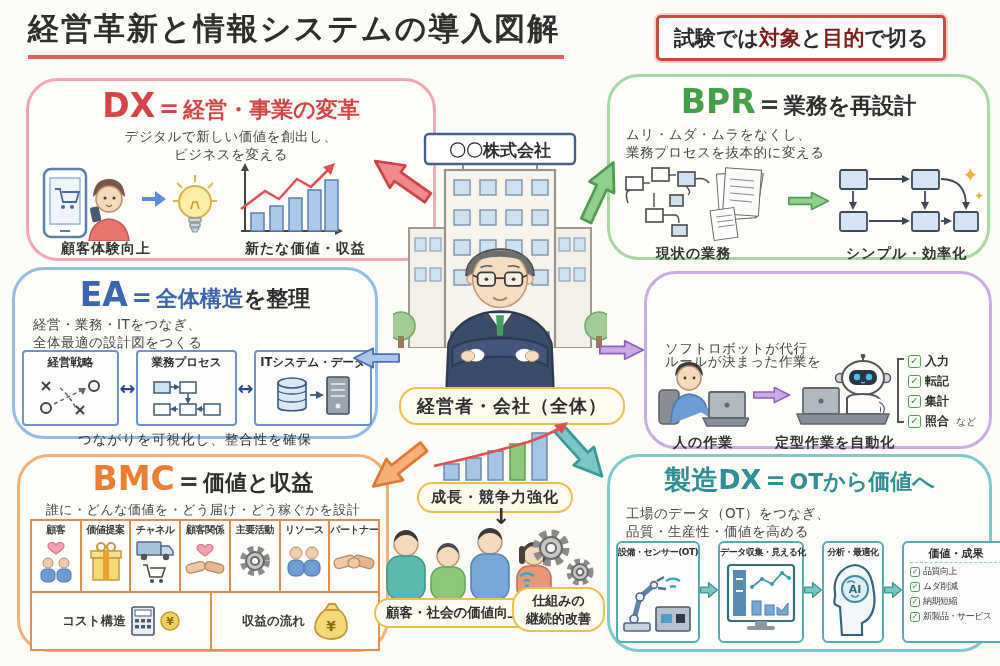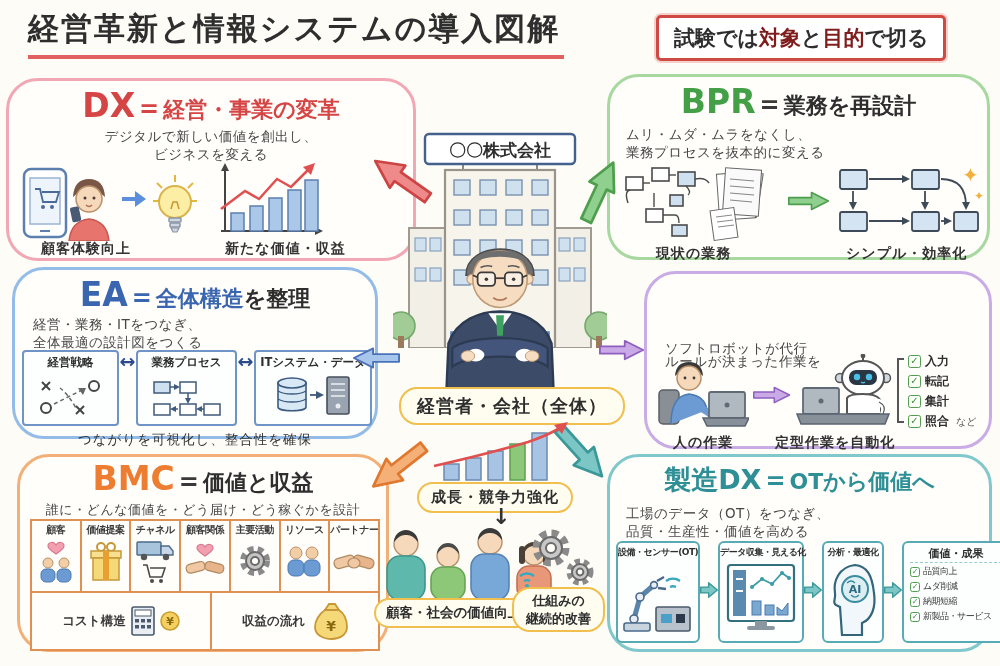--- a/index.html
+++ b/index.html
@@ -13,38 +13,38 @@
   
   .main-title { left:28px; top:8px; font-size:31px; font-weight:bold; letter-spacing:2px;
     color:#2e2e2e; border-bottom:4px solid #e26060; padding:0 4px 5px 0; }
   .exam-box { left:656px; top:15px; border:3px solid #cf4a42; border-radius:5px;
     box-shadow:0 0 0 2px #f6d0cb; background:#fff; padding:6px 15px;
     font-size:21px; font-weight:bold; color:#2e2e2e; white-space:nowrap; }
   .exam-box .red { color:#7f1d1d; }
 
   
   .card { position:absolute; border-radius:32px; background:#fffefb; }
-  .card-dx  { left:6px;  top:78px;  width:410px; height:183px; border:3px solid #f2a7b4; }
+  .card-dx  { left:26px;  top:78px;  width:410px; height:183px; border:3px solid #f2a7b4; }
   .card-bpr { left:607px; top:74px;  width:383px; height:186px; border:3px solid #a6d8a0; }
   .card-ea  { left:12px;  top:267px; width:366px; height:172px; border:3px solid #93bce8; }
   .card-rpa { left:644px; top:271px; width:348px; height:178px; border:3px solid #c9ace6; }
   .card-bmc { left:17px;  top:454px; width:372px; height:198px; border:3px solid #f2b078; }
   .card-mfg { left:607px; top:454px; width:385px; height:198px; border:3px solid #80c8cc; }
 
   .sec-title { position:absolute; left:0; right:0; top:5px; text-align:center; font-weight:bold; white-space:nowrap; }
   .sec-abbr { font-size:33px; }
   .sec-eq { font-size:24px; margin:0 4px; }
   .sec-name { font-size:22px; color:#2e2e2e; }
   .c-dx { color:#d64545; } .c-bpr { color:#43a047; } .c-ea { color:#3a66b0;margin-top:13px; }
   .c-rpa { color:#9055c8; } .c-bmc { color:#ed7d31; } .c-mfg { color:#2e8f96; }
   .desc { position:absolute; font-size:13.5px; color:#474747; white-space:nowrap; letter-spacing:0.5px; }
   .cap { position:absolute; font-size:14px; color:#333; font-weight:bold; white-space:nowrap; letter-spacing:1px; }
 
   
-  .ea-row { position:absolute; left:7px; top:80px; width:352px; display:flex; align-items:flex-start; }
+  .ea-row { position:absolute; left:7px; top:80px; width:352px; display:flex; align-items:center; }
   .ea-box { border:2px solid #6f94c8; border-radius:4px; background:#fdfefe; height:76px;
     text-align:center; padding-top:3px; }
   .ea-box .bl { font-size:11.5px; font-weight:bold; color:#2e2e2e; white-space:nowrap; }
   .lr-arrow { width:17px; text-align:center; font-size:19px; font-weight:bold; color:#2a4a8c; }
   .ea-caption { position:absolute; left:0; right:0; top:161px; text-align:center;
     font-size:13.5px; color:#333; letter-spacing:1px; white-space:nowrap; }
 
   
   .rpa-checks { position:absolute; left:250px; top:76px; width:92px; }
   .rpa-bracket { position:absolute; left:0; top:8px; bottom:10px; width:7px;

